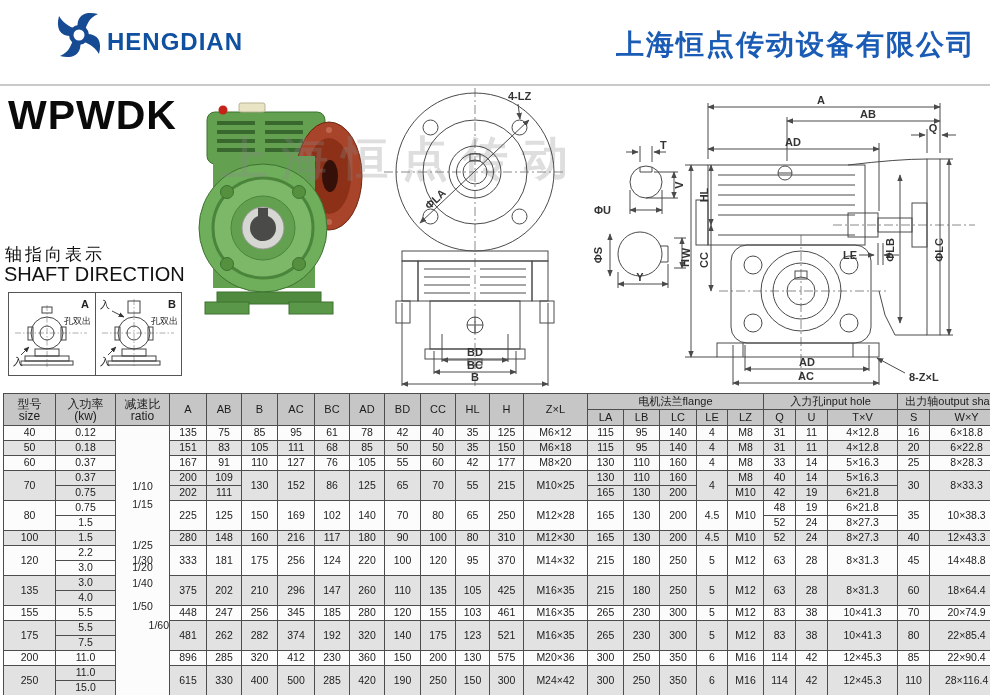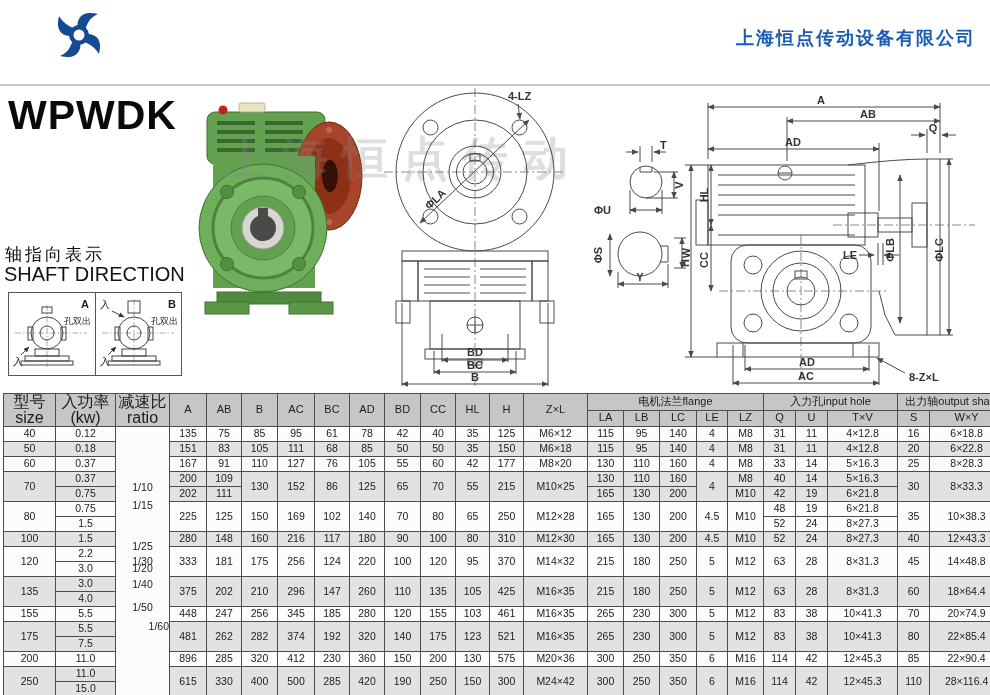--- a/index.html
+++ b/index.html
@@ -3,21 +3,21 @@
 <meta charset="utf-8">
 <style>
   html,body{margin:0;padding:0;background:#fff;}
   body{width:990px;height:695px;position:relative;overflow:hidden;
        font-family:"Liberation Sans","DejaVu Sans",sans-serif;color:#1a1a1a;}
   
   .header-bar{position:absolute;left:0;top:0;width:990px;height:84px;}
   .logo-icon{position:absolute;left:54px;top:8px;}
   .logo-text{position:absolute;left:107px;top:28px;font-size:24px;font-weight:bold;
              color:#1050a0;letter-spacing:1px;}
-  .company-name{position:absolute;right:14px;top:26px;font-size:18px;font-weight:bold;
+  .company-name{position:absolute;right:14px;top:26px;font-size:28px;font-weight:bold;
                 color:#1a5cb5;font-family:"DejaVu Serif","Liberation Serif",serif;letter-spacing:2px;}
   .divider{position:absolute;left:0;top:84px;width:990px;height:0;border-top:2px solid #c9c9c9;}
   .model-title{position:absolute;left:8px;top:92px;font-size:41px;font-weight:bold;
                letter-spacing:1px;color:#0a0a0a;}
   
   svg.draw{position:absolute;overflow:visible;}
   svg.draw text{font-family:"Liberation Sans","DejaVu Sans",sans-serif;font-size:11px;
                 font-weight:bold;fill:#333;}
   .watermark{position:absolute;left:222px;top:128px;width:400px;font-size:46px;font-weight:bold;
              color:#8a8a8a;opacity:.28;letter-spacing:14px;white-space:nowrap;pointer-events:none;}
@@ -30,40 +30,41 @@
   .sd-cell.first{border-right:1px solid #555;}
   
   #spec-table{position:absolute;left:3px;top:393px;width:984px;border-collapse:collapse;
               table-layout:fixed;}
   #spec-table th,#spec-table td{border:1px solid #4d4d4d;text-align:center;vertical-align:middle;
               padding:0;font-size:10.5px;line-height:1.05;color:#1c1c1c;overflow:hidden;
               white-space:nowrap;}
   #spec-table thead tr{height:16px;}
   #spec-table tbody tr{height:15px;}
   #spec-table th{background:#c6c6c6;font-weight:normal;font-size:11px;}
-  #spec-table th div{line-height:1.0;font-size:16px;}
+  #spec-table th div{line-height:1.0;font-size:12px;}
   #spec-table tr.w td{background:#fcfcfc;}
   #spec-table tr.g td{background:#e2e2e2;}
   #spec-table td.ratio-cell{background:#fcfcfc;position:relative;vertical-align:top;}
   #spec-table td.ratio-cell div{position:absolute;left:0;right:0;text-align:center;font-size:10.5px;}
 </style>
 </head>
 <body>
 
 <div class="header-bar">
   <svg class="logo-icon" width="50" height="54" viewBox="0 0 50 54">
     <g fill="#164a93">
       <path d="M25 27 C20 10 28 2 44 6 C34 10 33 18 30 24 Z"></path>
       <path d="M25 27 C42 23 49 31 45 46 C40 37 32 35 27 32 Z"></path>
       <path d="M25 27 C30 44 22 52 6 48 C16 44 17 36 20 30 Z"></path>
       <path d="M25 27 C8 31 1 23 5 8 C10 17 18 19 23 22 Z"></path>
       <circle cx="25" cy="27" r="10"></circle>
     </g>
     <circle cx="25" cy="27" r="5.5" fill="#ffffff"></circle>
   </svg>
+  <div class="logo-text">HENGDIAN</div>
   <div class="company-name">上海恒点传动设备有限公司</div>
 </div>
 <div class="divider"></div>
 <div class="model-title">WPWDK</div>
 
 <svg class="draw" style="left:183px;top:96px;" width="184" height="224" viewBox="0 0 184 224">
   <rect x="24" y="16" width="118" height="52" rx="8" fill="#63a050" stroke="#3e7230"></rect>
   <g fill="#39682e">
     <rect x="34" y="25" width="38" height="4"></rect>
       <rect x="34" y="34" width="38" height="4"></rect>

